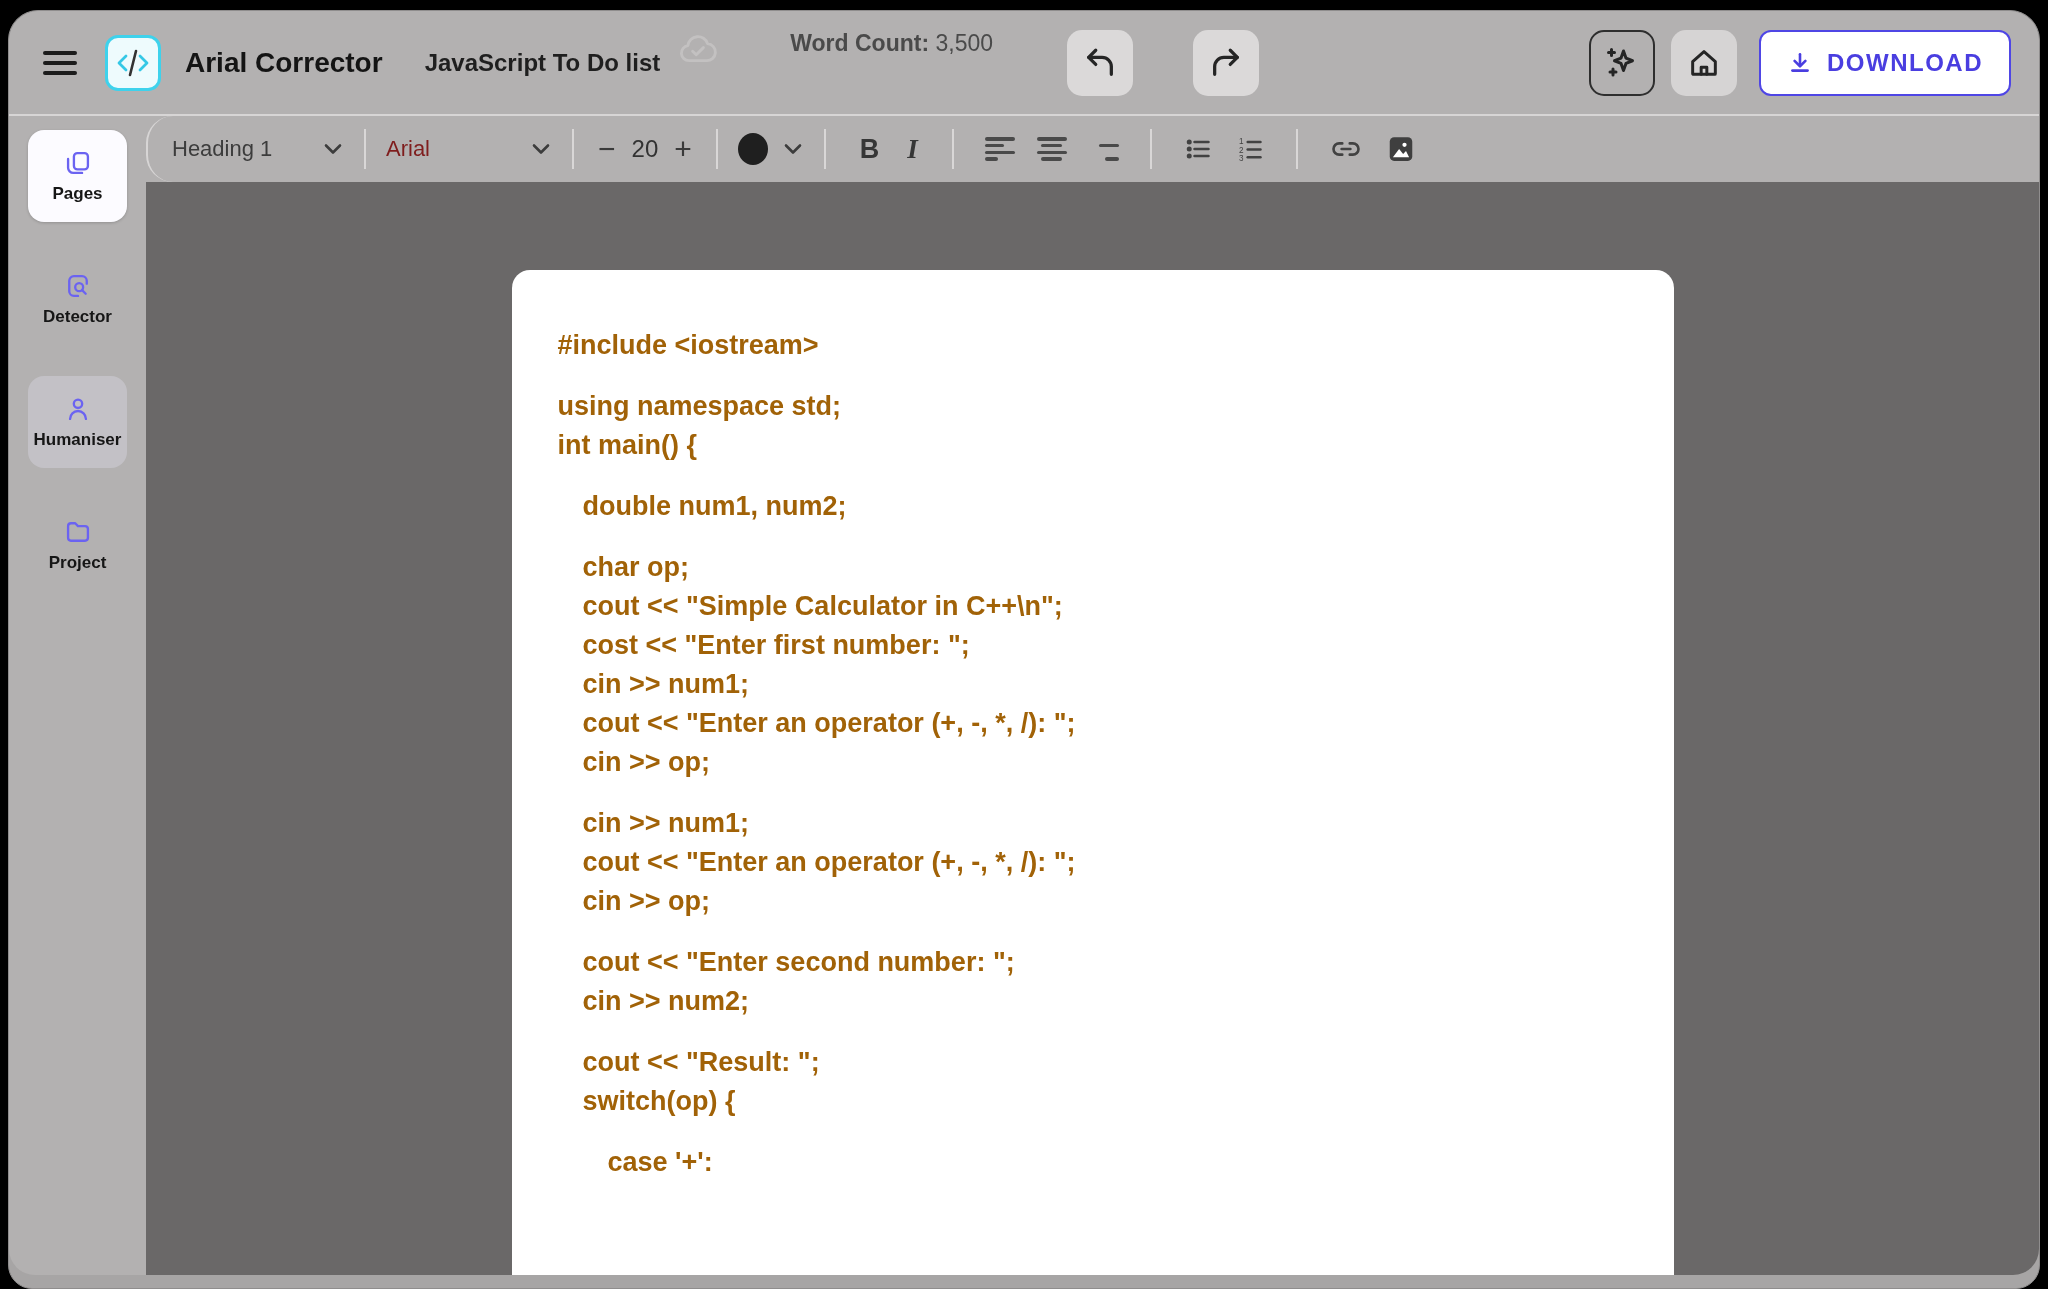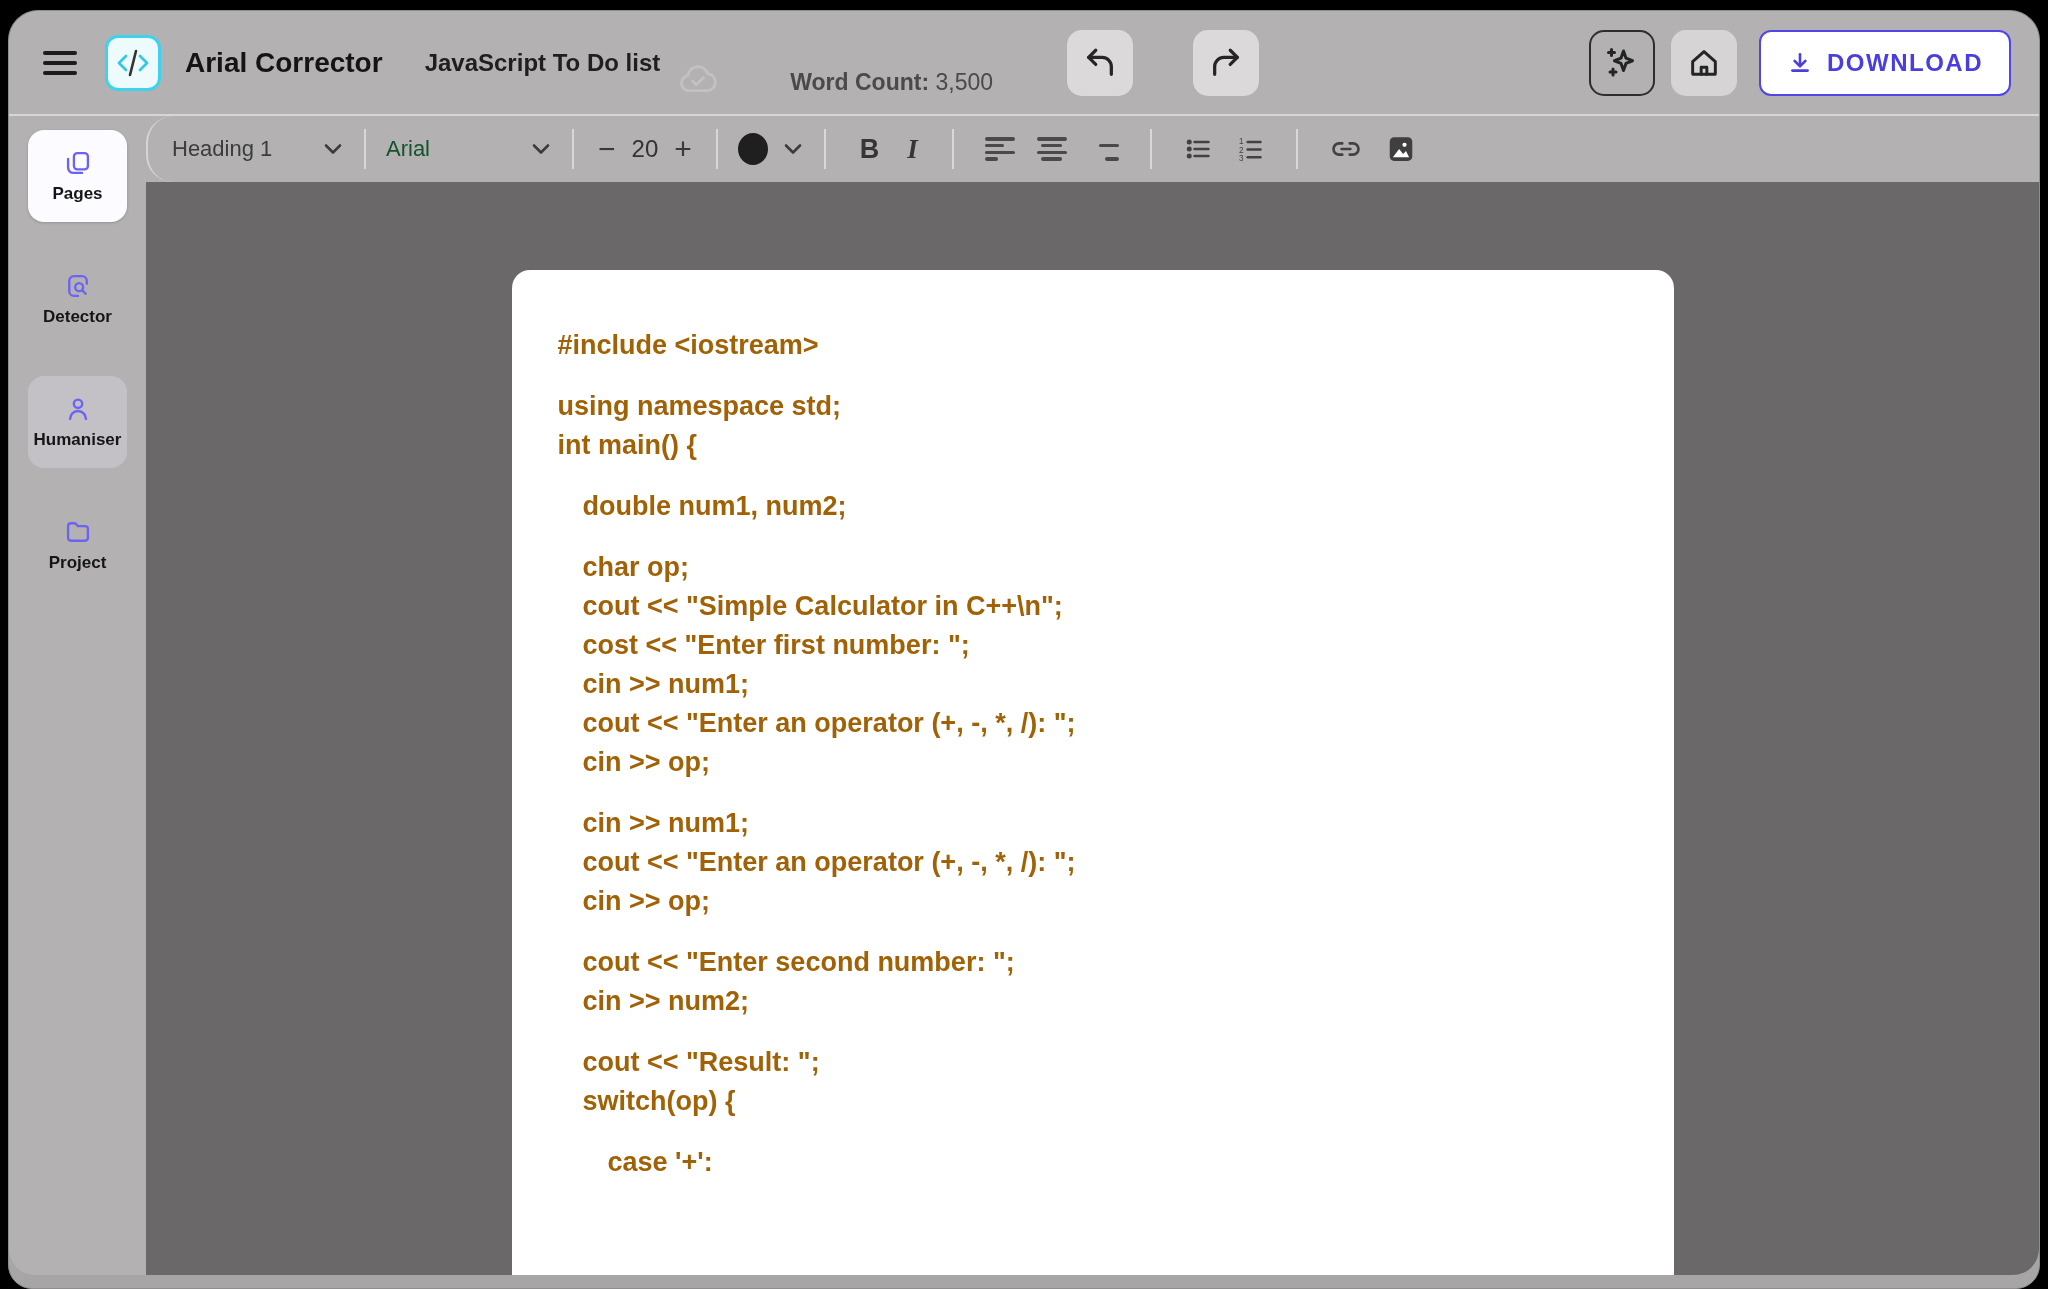--- a/index.html
+++ b/index.html
@@ -22,21 +22,21 @@
   .header{height:103px;display:flex;align-items:center;padding:0 28px 0 34px;}
   .hamb{width:34px;display:flex;flex-direction:column;gap:6px;margin-right:28px;cursor:pointer;}
   .hamb span{height:4px;background:#1c1c1c;border-radius:2px;}
   .logo{
     width:56px;height:56px;border-radius:13px;background:#eefbfd;
     border:3px solid #3ed2ec;display:flex;align-items:center;justify-content:center;
     margin-right:24px;box-sizing:border-box;flex:none;
   }
   .app-title{font-size:28px;font-weight:bold;color:#141414;margin-right:42px;white-space:nowrap;}
   .doc-title{font-size:24px;font-weight:600;color:#1f1f1f;white-space:nowrap;}
-  .mid{display:flex;align-items:flex-end;margin-left:auto;gap:44px;}
+  .mid{display:flex;align-items:flex-start;margin-left:auto;gap:44px;}
   .cloud{color:#c3c1c1;margin-right:26px;display:flex;}
   .wc{font-size:23px;color:#4a4a4a;white-space:nowrap;}
   .wc .wcl{font-weight:600;}
   .icon-btn{
     width:66px;height:66px;border-radius:15px;display:flex;align-items:center;
     justify-content:center;cursor:pointer;box-sizing:border-box;flex:none;color:#252525;
   }
   .undo{background:#dbd9d9;margin-left:30px;}
   .redo{background:#dbd9d9;margin-left:16px;}
   .right{display:flex;align-items:center;margin-left:330px;}
@@ -62,21 +62,21 @@
   .content-col{flex:1;display:flex;flex-direction:column;min-width:0;}
   
   .toolbar{
     height:66px;flex:none;display:flex;align-items:center;padding-left:24px;
     border-left:2px solid #d7d5d5;box-sizing:border-box;color:#3c3c3c;border-radius:27px;
   }
   .tb-sep{width:2px;height:40px;background:#d9d7d7;margin:0 20px;flex:none;}
   .dd{display:flex;align-items:center;cursor:pointer;}
   .dd .lbl{font-size:22px;color:#3c3c3c;}
   .dd.fontdd{width:166px;justify-content:space-between;}
-  .dd.fontdd .lbl{color:#14532d;}
+  .dd.fontdd .lbl{color:#7f1d1d;}
   .dd.styledd{width:172px;justify-content:space-between;}
   .chev{display:flex;flex:none;}
   .szbtn{font-size:30px;color:#3a3a3a;cursor:pointer;line-height:1;padding:0 4px;}
   .szval{font-size:24px;color:#333;margin:0 12px;}
   .swatchwrap{display:flex;align-items:center;gap:14px;cursor:pointer;}
   .swatch{width:30px;height:32px;border-radius:50%;background:#1f1f1f;}
   .fmt-b{font-size:27px;font-weight:bold;color:#363636;padding:0 14px;cursor:pointer;}
   .fmt-i{font-size:27px;font-weight:bold;font-style:italic;color:#363636;
          font-family:"Liberation Serif",serif;padding:0 14px;cursor:pointer;}
   .al{width:30px;height:24px;display:flex;flex-direction:column;justify-content:space-between;

